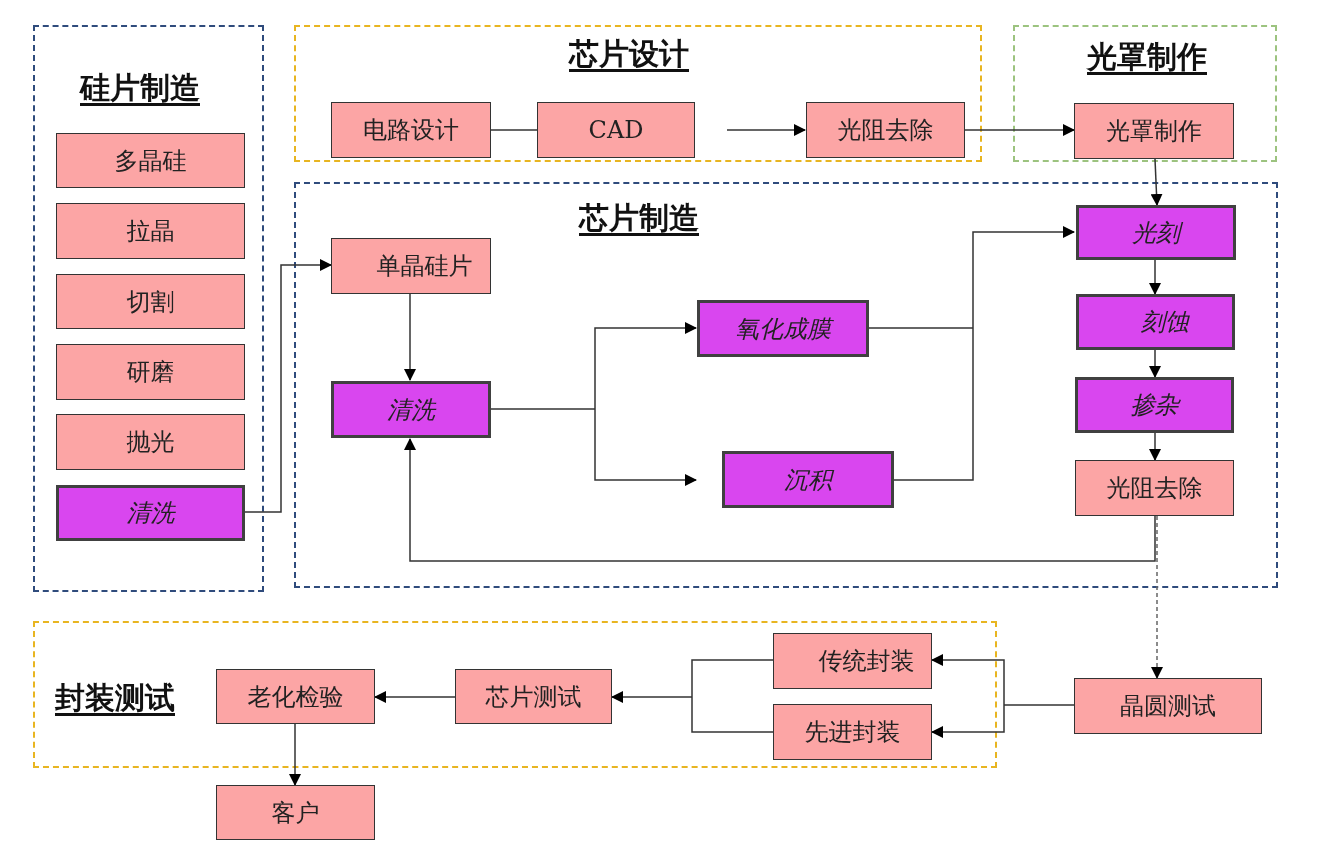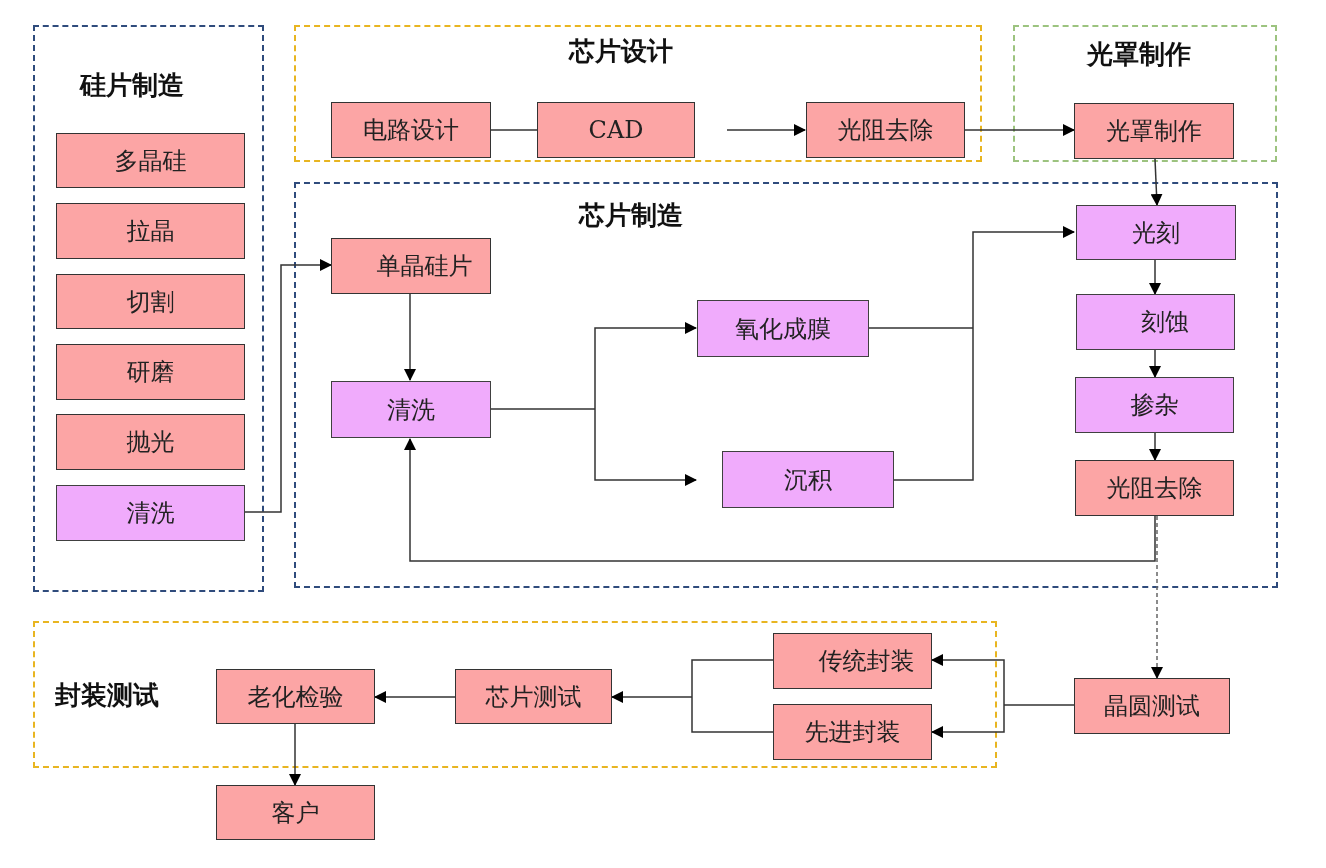--- a/index.html
+++ b/index.html
@@ -1,23 +1,23 @@
 <!DOCTYPE html>
 <html><head>
 <meta charset="utf-8">
 <style>
   html,body{margin:0;padding:0;background:#fff;}
   body{width:1326px;height:868px;position:relative;overflow:hidden;font-family:"DejaVu Serif","Liberation Serif",serif;}
   .group{position:absolute;box-sizing:border-box;border:2px dashed;}
   .g-blue{border-color:#2f4b7c;}
   .g-yellow{border-color:#e8b521;}
   .g-green{border-color:#9cc37f;}
-  .gtitle{position:absolute;font-weight:bold;font-size:26px;text-underline-offset:5px;color:#111;white-space:nowrap;}
+  .gtitle{position:absolute;font-weight:bold;font-size:30px;text-decoration:underline;text-underline-offset:5px;color:#111;white-space:nowrap;}
   .node{position:absolute;box-sizing:border-box;display:flex;align-items:center;justify-content:center;font-size:24px;color:#222;background:#fca5a5;border:1.5px solid #333;white-space:nowrap;}
-  .node.hl{background:#f0abfc;border:1px solid #404040;}
+  .node.hl{background:#d946ef;border:3px solid #404040;font-style:italic;}
   svg#wires{position:absolute;left:0;top:0;}
 </style>
 </head>
 <body>
 
 <div class="group g-blue" style="left:33px;top:25px;width:231px;height:567px;"></div>
 <div class="group g-yellow" style="left:294px;top:25px;width:688px;height:137px;"></div>
 <div class="group g-green" style="left:1013px;top:25px;width:264px;height:137px;"></div>
 <div class="group g-blue" style="left:294px;top:182px;width:984px;height:406px;"></div>
 <div class="group g-yellow" style="left:33px;top:621px;width:964px;height:147px;"></div>
@@ -92,14 +92,14 @@
 <div class="node hl" style="left:1076px;top:205px;width:160px;height:55px;">光刻</div>
 <div class="node hl" style="left:1076px;top:294px;width:159px;height:56px;padding-left:19px;">刻蚀</div>
 <div class="node hl" style="left:1075px;top:377px;width:159px;height:56px;">掺杂</div>
 <div class="node" style="left:1075px;top:460px;width:159px;height:56px;">光阻去除</div>
 
 <div class="node" style="left:216px;top:669px;width:159px;height:55px;">老化检验</div>
 <div class="node" style="left:455px;top:669px;width:157px;height:55px;">芯片测试</div>
 <div class="node" style="left:773px;top:633px;width:159px;height:56px;padding-left:28px;">传统封装</div>
 <div class="node" style="left:773px;top:704px;width:159px;height:56px;">先进封装</div>
 
-<div class="node" style="left:1074px;top:678px;width:156px;height:56px;">晶圆测试</div>
+<div class="node" style="left:1074px;top:678px;width:188px;height:56px;">晶圆测试</div>
 <div class="node" style="left:216px;top:785px;width:159px;height:55px;">客户</div>
 
 </body></html>

